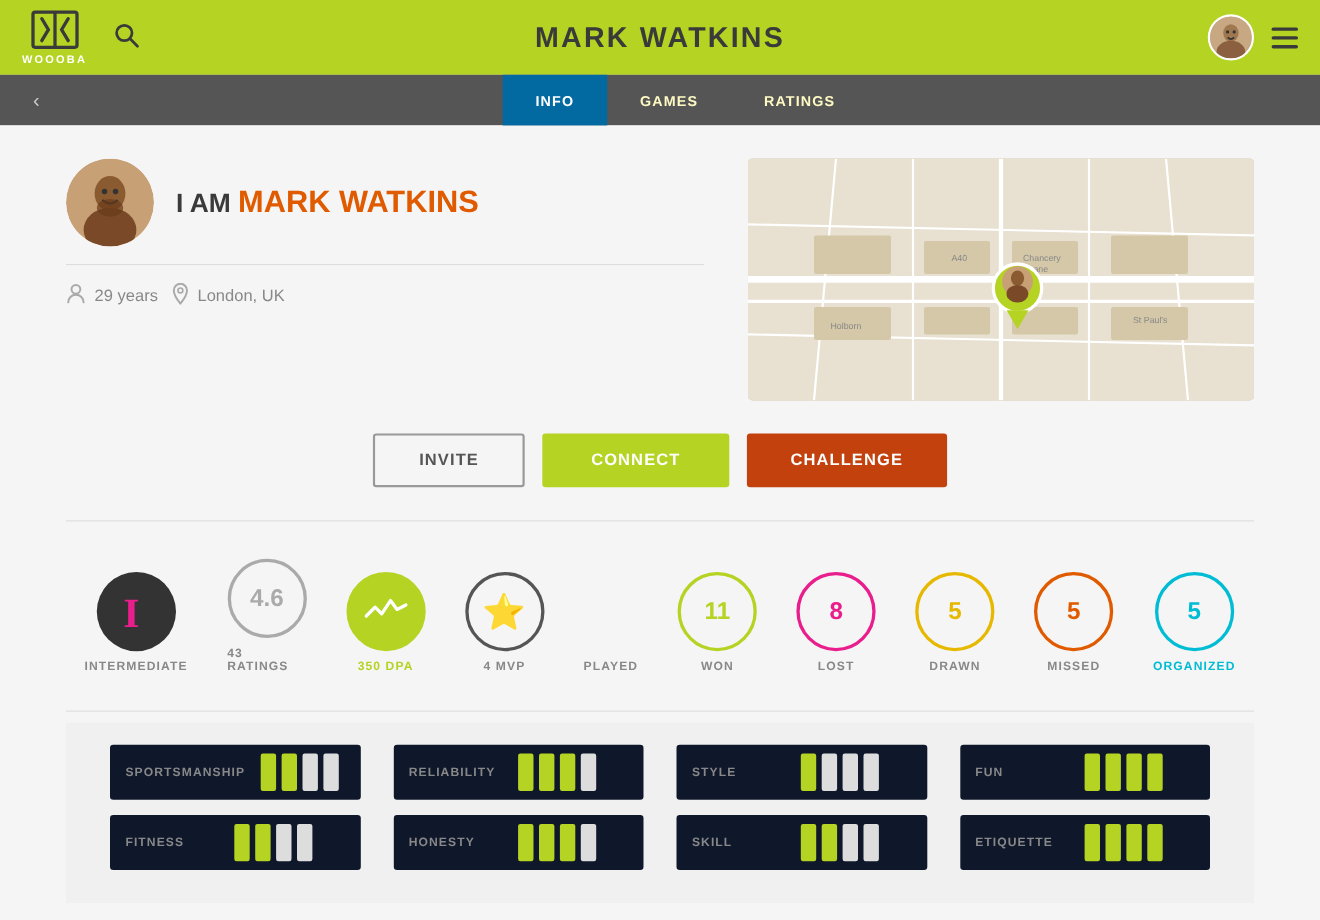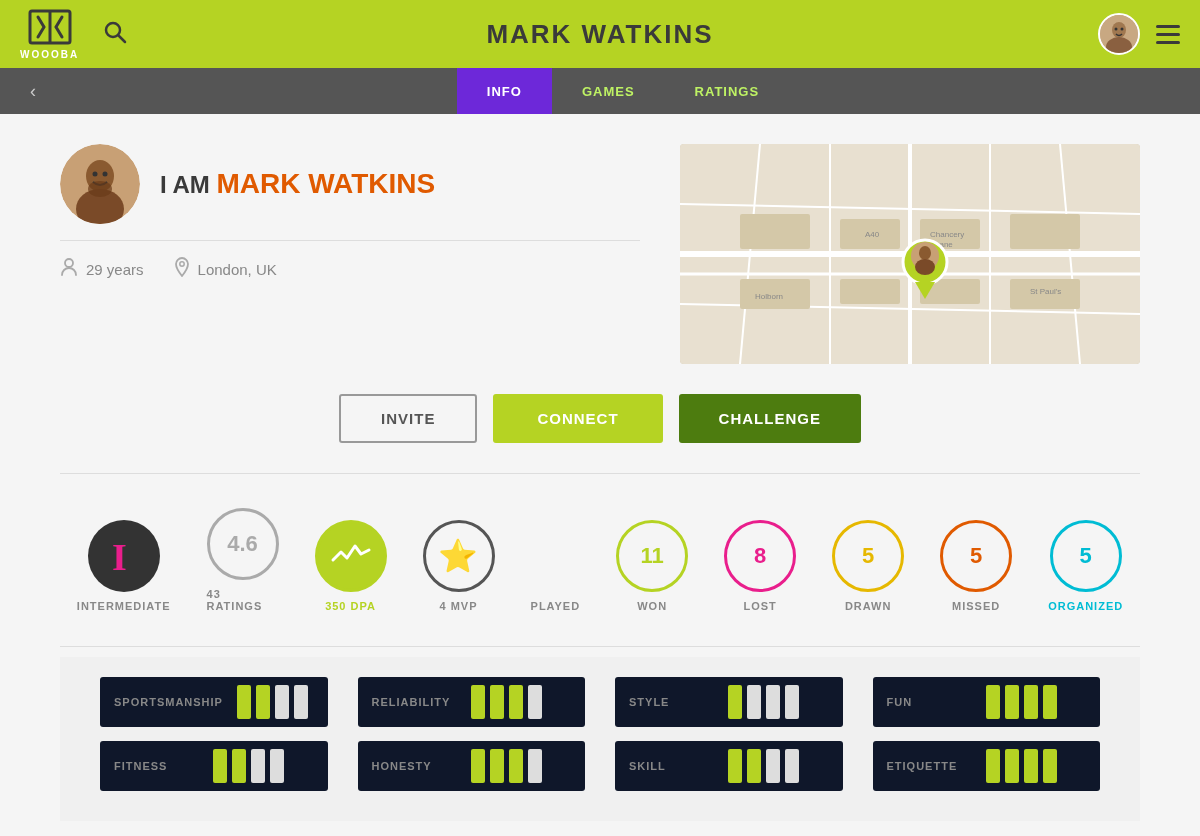--- a/index.html
+++ b/index.html
@@ -95,24 +95,24 @@
     }
     .nav-tab {
       padding: 0 30px;
       height: 46px;
       display: flex;
       align-items: center;
       font-size: 13px;
       font-weight: bold;
       letter-spacing: 1px;
       cursor: pointer;
-      color: #bef264;
+      color: #fef9c3;
     }
     .nav-tab.active {
-      background: #6d28d9;
+      background: #0369a1;
       color: #fff;
     }
     .nav-end { flex: 1; }
 
     
     .main-content {
       background: #f5f5f5;
       padding: 30px 60px;
     }
 
@@ -139,21 +139,21 @@
       flex-shrink: 0;
     }
     .divider {
       height: 1px;
       background: #ddd;
       margin: 10px 0 16px 0;
     }
     .profile-meta {
       display: flex;
       align-items: center;
-      gap: 30px;
+      gap: 12px;
       color: #888;
       font-size: 15px;
     }
     .meta-item {
       display: flex;
       align-items: center;
       gap: 8px;
     }
     .meta-icon {
       font-size: 18px;
@@ -195,21 +195,21 @@
       border: none;
       font-size: 15px;
       font-weight: bold;
       letter-spacing: 1px;
       color: #fff;
       cursor: pointer;
       border-radius: 3px;
     }
     .btn-challenge {
       padding: 14px 40px;
-      background: #4d7c0f;
+      background: #c2410c;
       border: none;
       font-size: 15px;
       font-weight: bold;
       letter-spacing: 1px;
       color: #fff;
       cursor: pointer;
       border-radius: 3px;
     }
 
     

